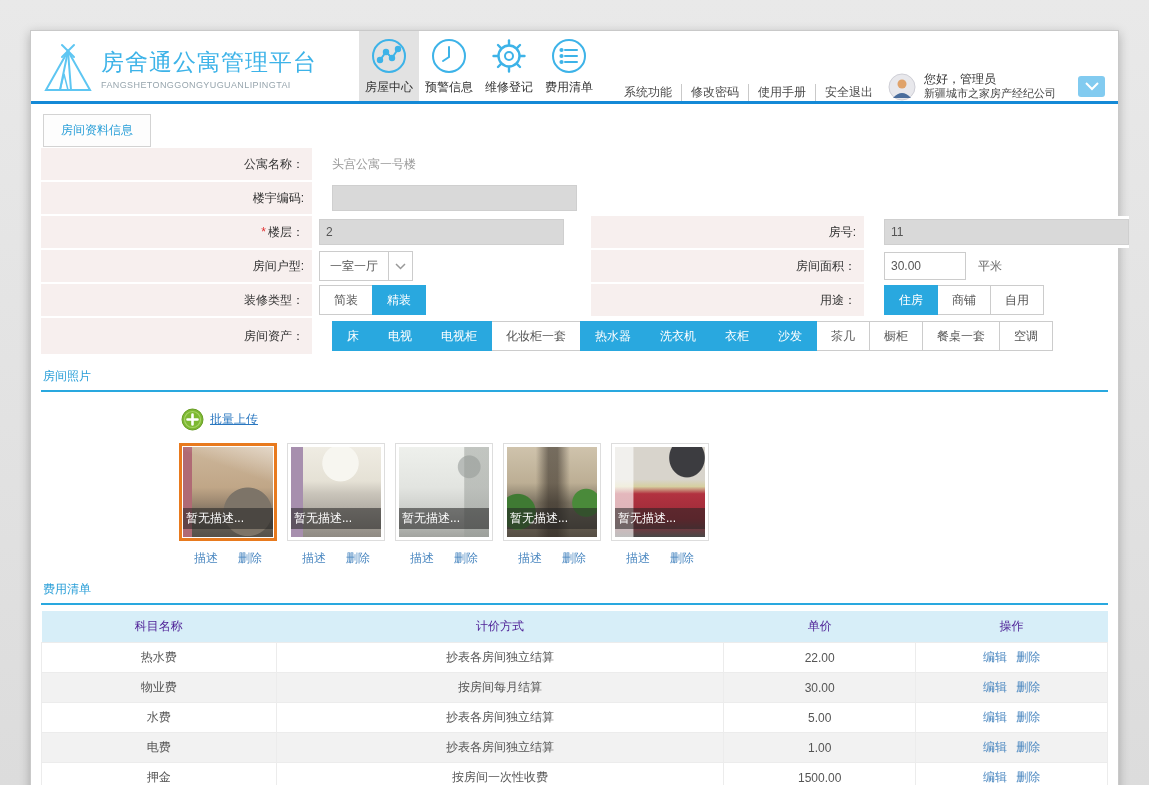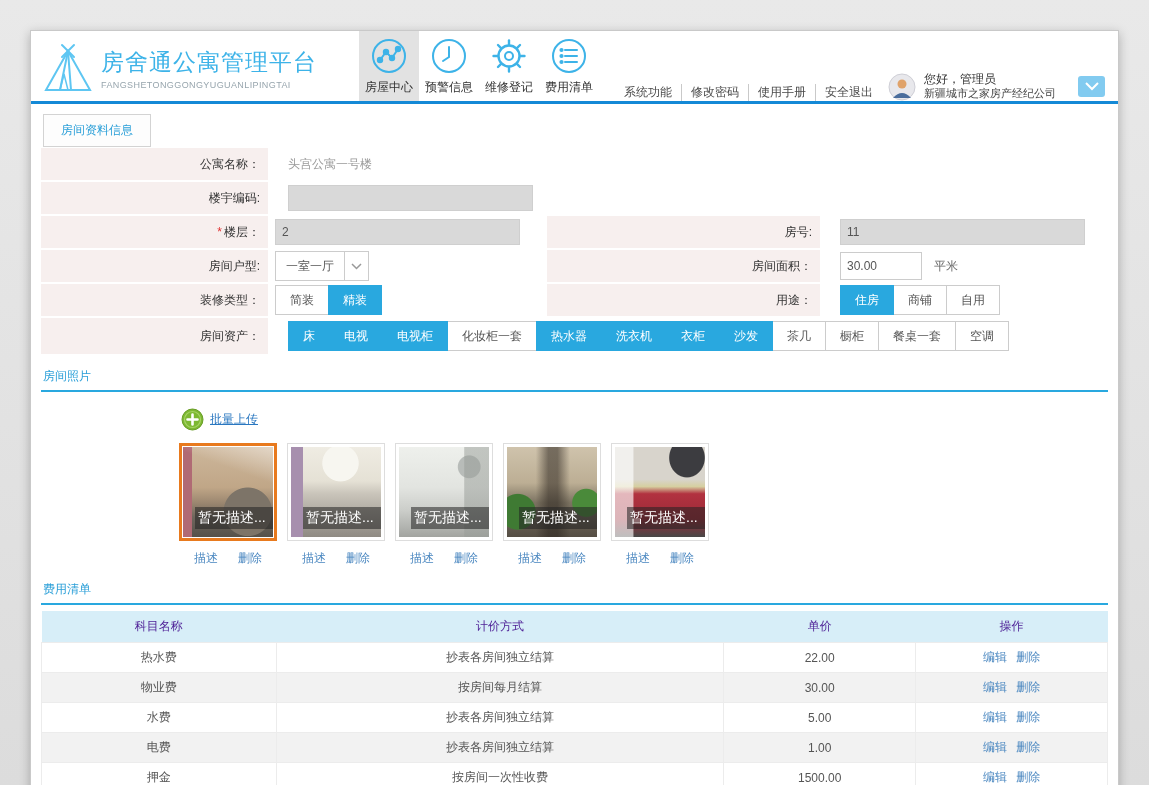--- a/index.html
+++ b/index.html
@@ -34,21 +34,21 @@
   .uinfo .comp { color:#444; font-size:11px; }
   .chev-btn { width:27px; height:21px; background:#82cbf0; border-radius:3px; margin-left:14px; display:flex; align-items:center; justify-content:center; cursor:pointer; }
 
   
   .tabrow { padding:10px 0 0 12px; height:40px; }
   .tab { display:inline-block; padding:7px 17px; border:1px solid #d3d3d3; background:#fdfdfd; color:#2a9fd8; cursor:pointer; }
 
   
   .form { padding:4px 10px 0 10px; }
   .frow { display:flex; margin-bottom:2px; min-height:32px; }
-  .lab { width:227px; background:#f7efee; display:flex; align-items:center; justify-content:flex-end; padding-right:8px; color:#333; flex-shrink:0; }
+  .lab { width:271px; background:#f7efee; display:flex; align-items:center; justify-content:flex-end; padding-right:8px; color:#333; flex-shrink:0; }
   .lab2 { width:273px; background:#f7efee; display:flex; align-items:center; justify-content:flex-end; padding-right:8px; color:#333; flex-shrink:0; }
   .val { flex:1; background:#fff; display:flex; align-items:center; padding-left:20px; }
   .val1 { width:279px; background:#fff; display:flex; align-items:center; padding-left:7px; flex-shrink:0; }
   .red { color:#e03131; margin-right:2px; }
   .txtval { color:#999; }
   .gray-input { width:245px; height:26px; background:#d9d9d9; border:1px solid #cfcfcf; padding:0 6px; font-size:12px; color:#555; font-family:inherit; }
   .white-input { width:82px; height:28px; background:#fff; border:1px solid #ccc; padding:0 6px; font-size:12px; color:#555; font-family:inherit; }
   .unit { margin-left:12px; color:#666; }
   .select { display:inline-flex; align-items:center; height:30px; border:1px solid #ccc; background:#fff; cursor:pointer; }
   .select .sel-text { padding:0 10px; color:#555; }
@@ -62,21 +62,21 @@
   .section-bar { margin:6px 10px 0 10px; padding:8px 2px 5px 2px; color:#2a9fd8; border-bottom:2px solid #29a8df; }
 
   
   .upload-row { display:flex; align-items:center; gap:6px; margin:16px 0 12px 150px; }
   .green-link { color:#2a77c0; text-decoration:underline; cursor:pointer; }
   .photos { display:flex; gap:8px; margin-left:147px; }
   .photo-card { width:100px; display:flex; flex-direction:column; align-items:center; }
   .thumb { width:98px; height:98px; border:1px solid #ddd; background:#fff; padding:3px; cursor:pointer; }
   .photo-card.selected .thumb { border:3px solid #e87a1e; padding:1px; }
   .img { width:100%; height:100%; position:relative; overflow:hidden; }
-  .caption { position:absolute; left:12px; right:0; bottom:8px; background:rgba(35,35,35,.55); color:#fff; font-size:14px; padding:2px 3px; white-space:nowrap; }
+  .caption { position:absolute; left:0; right:0; bottom:8px; background:rgba(35,35,35,.55); color:#fff; font-size:12px; padding:2px 3px; white-space:nowrap; }
   .photo-links { margin-top:9px; display:flex; gap:20px; }
   .plink { color:#4a87c0; cursor:pointer; }
 
   .img.living-room { background:
     linear-gradient(200deg, rgba(255,255,255,.45), rgba(255,255,255,0) 30%),
     linear-gradient(90deg,#b06a74 0 10%, transparent 10%),
     radial-gradient(circle at 72% 72%, #7d7468 0 26%, transparent 27%),
     linear-gradient(180deg,#cdb79b 0%,#c0a687 45%,#9b8770 62%,#6e665c 78%,#55514a 100%); }
   .img.bedroom { background:
     linear-gradient(90deg,#a78fae 0 13%, transparent 13%),

